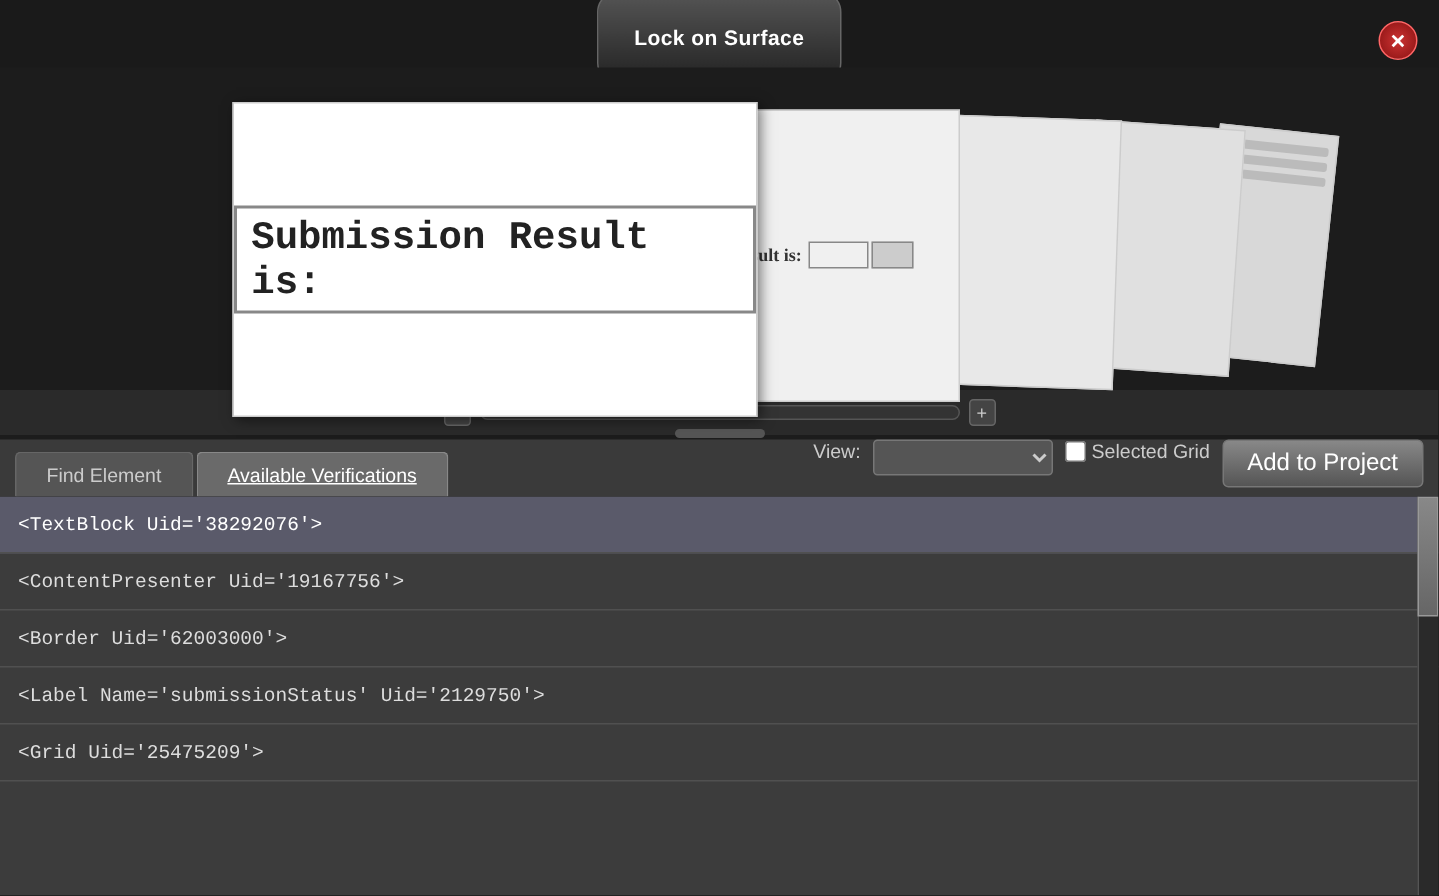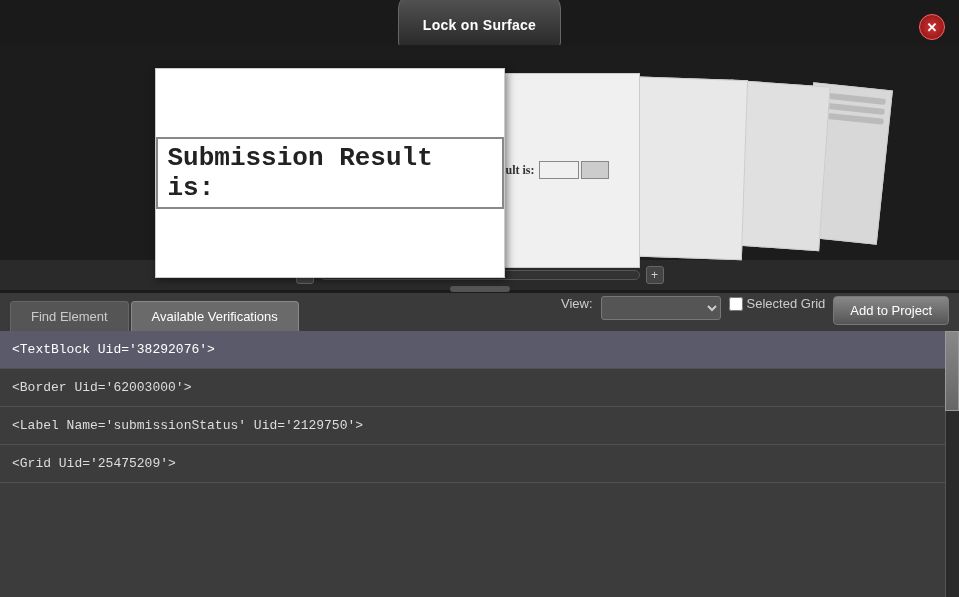--- a/index.html
+++ b/index.html
@@ -254,20 +254,21 @@
       border-radius: 4px 4px 0 0;
       color: #ccc;
       font-size: 13px;
       cursor: pointer;
     }
 
     .tab.active {
       background: #6a6a6a;
       color: #fff;
       border-color: #888;
+      text-decoration: underline;
     }
 
     .tab-controls {
       margin-left: auto;
       display: flex;
       align-items: flex-start;
       gap: 8px;
       padding-bottom: 6px;
     }
 
@@ -300,21 +301,21 @@
       width: 14px;
       height: 14px;
     }
 
     .add-btn {
       padding: 6px 16px;
       background: linear-gradient(180deg, #888 0%, #555 100%);
       border: 1px solid #777;
       border-radius: 4px;
       color: #fff;
-      font-size: 13px;
+      font-size: 16px;
       cursor: pointer;
       white-space: nowrap;
     }
 
     
     .list-area {
       position: absolute;
       top: 331px;
       left: 0;
       right: 0;
@@ -426,20 +427,23 @@
 
 <div class="list-area">
   <div class="scrollbar-track">
     <div class="scrollbar-thumb"></div>
   </div>
   <div id="list-container">
       <div class="list-item selected">
         <span class="list-item-text">&lt;TextBlock Uid='38292076'&gt;</span>
       </div>
       <div class="list-item">
+        <span class="list-item-text">&lt;ContentPresenter Uid='19167756'&gt;</span>
+      </div>
+      <div class="list-item">
         <span class="list-item-text">&lt;Border Uid='62003000'&gt;</span>
       </div>
       <div class="list-item">
         <span class="list-item-text">&lt;Label Name='submissionStatus' Uid='2129750'&gt;</span>
       </div>
       <div class="list-item">
         <span class="list-item-text">&lt;Grid Uid='25475209'&gt;</span>
       </div>
     </div>
 </div>

